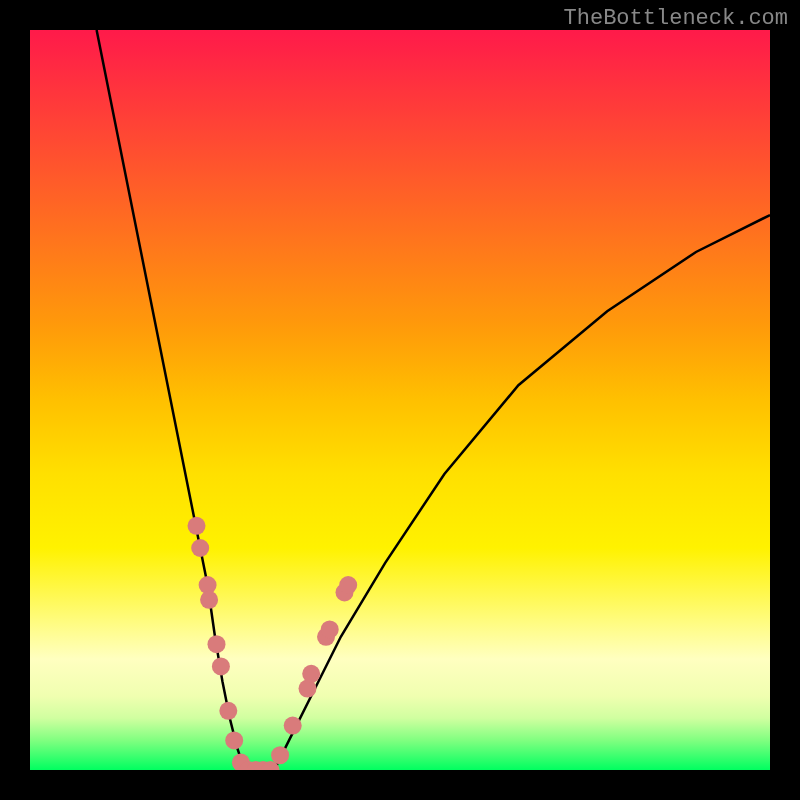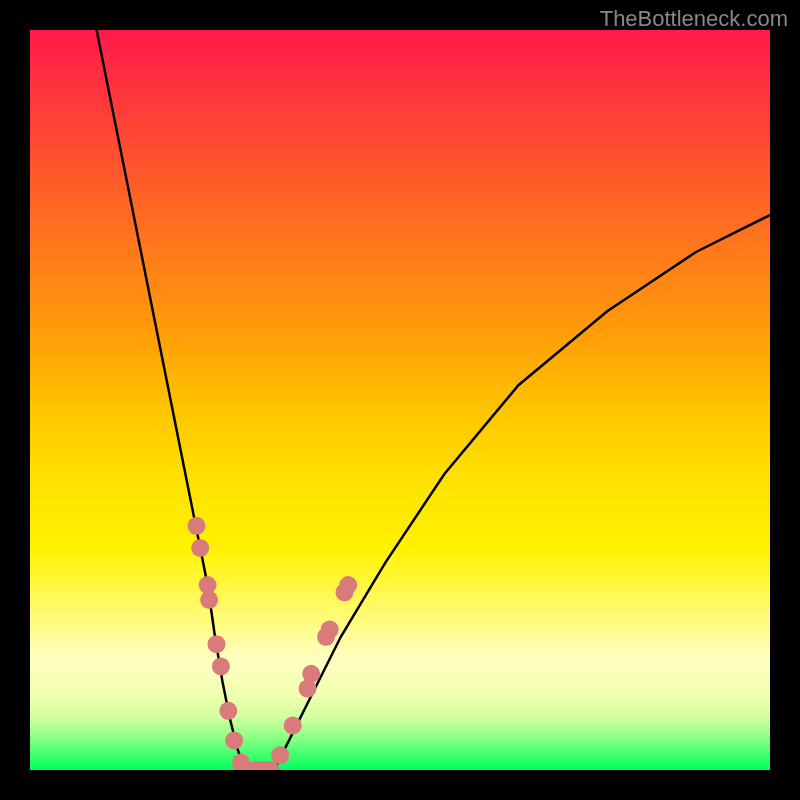--- a/index.html
+++ b/index.html
@@ -9,20 +9,21 @@
     width: 800px;
     height: 800px;
     overflow: hidden;
     font-family: Arial, sans-serif;
   }
   .container {
     width: 800px;
     height: 800px;
     position: relative;
     background: #000;
+    font-family: Liberation Mono, monospace;
   }
   .plot-area {
     position: absolute;
     left: 30px;
     top: 30px;
     width: 740px;
     height: 740px;
     background: linear-gradient(to bottom,
       #ff1a4a 0%,
       #ff3a3a 10%,

